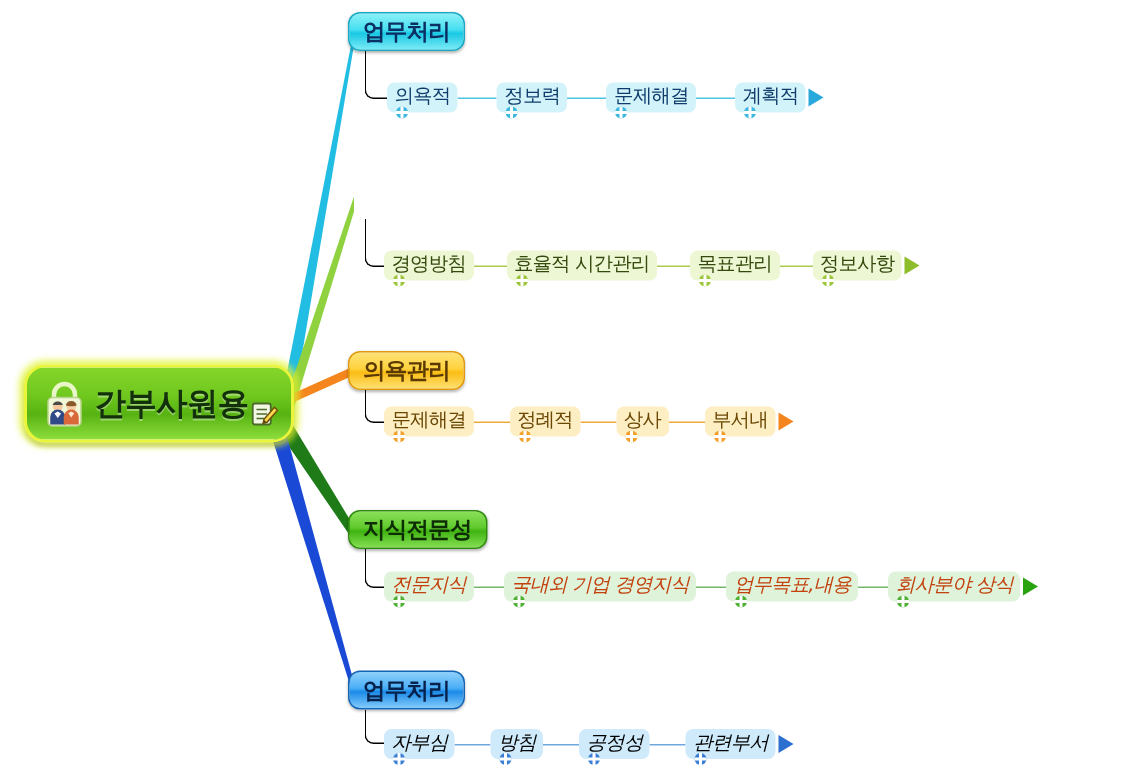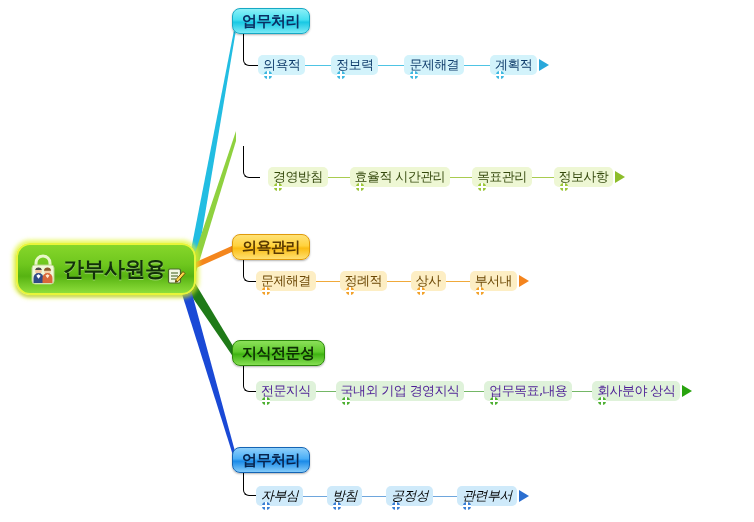--- a/index.html
+++ b/index.html
@@ -107,21 +107,21 @@
   .c-lime  .sub-item{background:#eef7d4;color:#34490c;}
   .c-lime  .connector{background:#a9cc4f;}
   .c-lime  .node-dot{background:#9dc73b;}
   .c-lime  .end-arrow{border-color:transparent transparent transparent #8dbd2a;}
 
   .c-gold  .sub-item{background:#fdeec4;color:#6b4704;}
   .c-gold  .connector{background:#f0a93a;}
   .c-gold  .node-dot{background:#f2a22c;}
   .c-gold  .end-arrow{border-color:transparent transparent transparent #f4841d;}
 
-  .c-green .sub-item{background:#dff2da;color:#4c1d95;}
+  .c-green .sub-item{background:#dff2da;color:#c2410c;font-style:italic;}
   .c-green .connector{background:#74b766;}
   .c-green .node-dot{background:#4fb033;}
   .c-green .end-arrow{border-color:transparent transparent transparent #29a30f;}
 
   .c-blue  .sub-item{background:#cfeafa;color:#000000;font-style:italic;}
   .c-blue  .connector{background:#6ea6dd;}
   .c-blue  .node-dot{background:#3a7fd5;}
   .c-blue  .end-arrow{border-color:transparent transparent transparent #2b6fd0;}
 
   
@@ -198,21 +198,21 @@
     </span>
     <span class="connector" style="width:26px;"></span>
     <span class="sub-item">
       <span>계획적</span>
       <i class="node-dot"></i>
     </span>
     <span class="end-arrow"></span>
   </div>
 
   <div class="stem c-lime" style="left:243px;top:146px;width:16px;height:31px;"></div>
-  <div class="chain c-lime" style="left:256px;top:166px;margin-left:12px;">
+  <div class="chain c-lime" style="left:256px;top:166px;">
     <span class="sub-item">
       <span>경영방침</span>
       <i class="node-dot"></i>
     </span>
     <span class="connector" style="width:22px;"></span>
     <span class="sub-item">
       <span>효율적 시간관리</span>
       <i class="node-dot"></i>
     </span>
     <span class="connector" style="width:22px;"></span>

